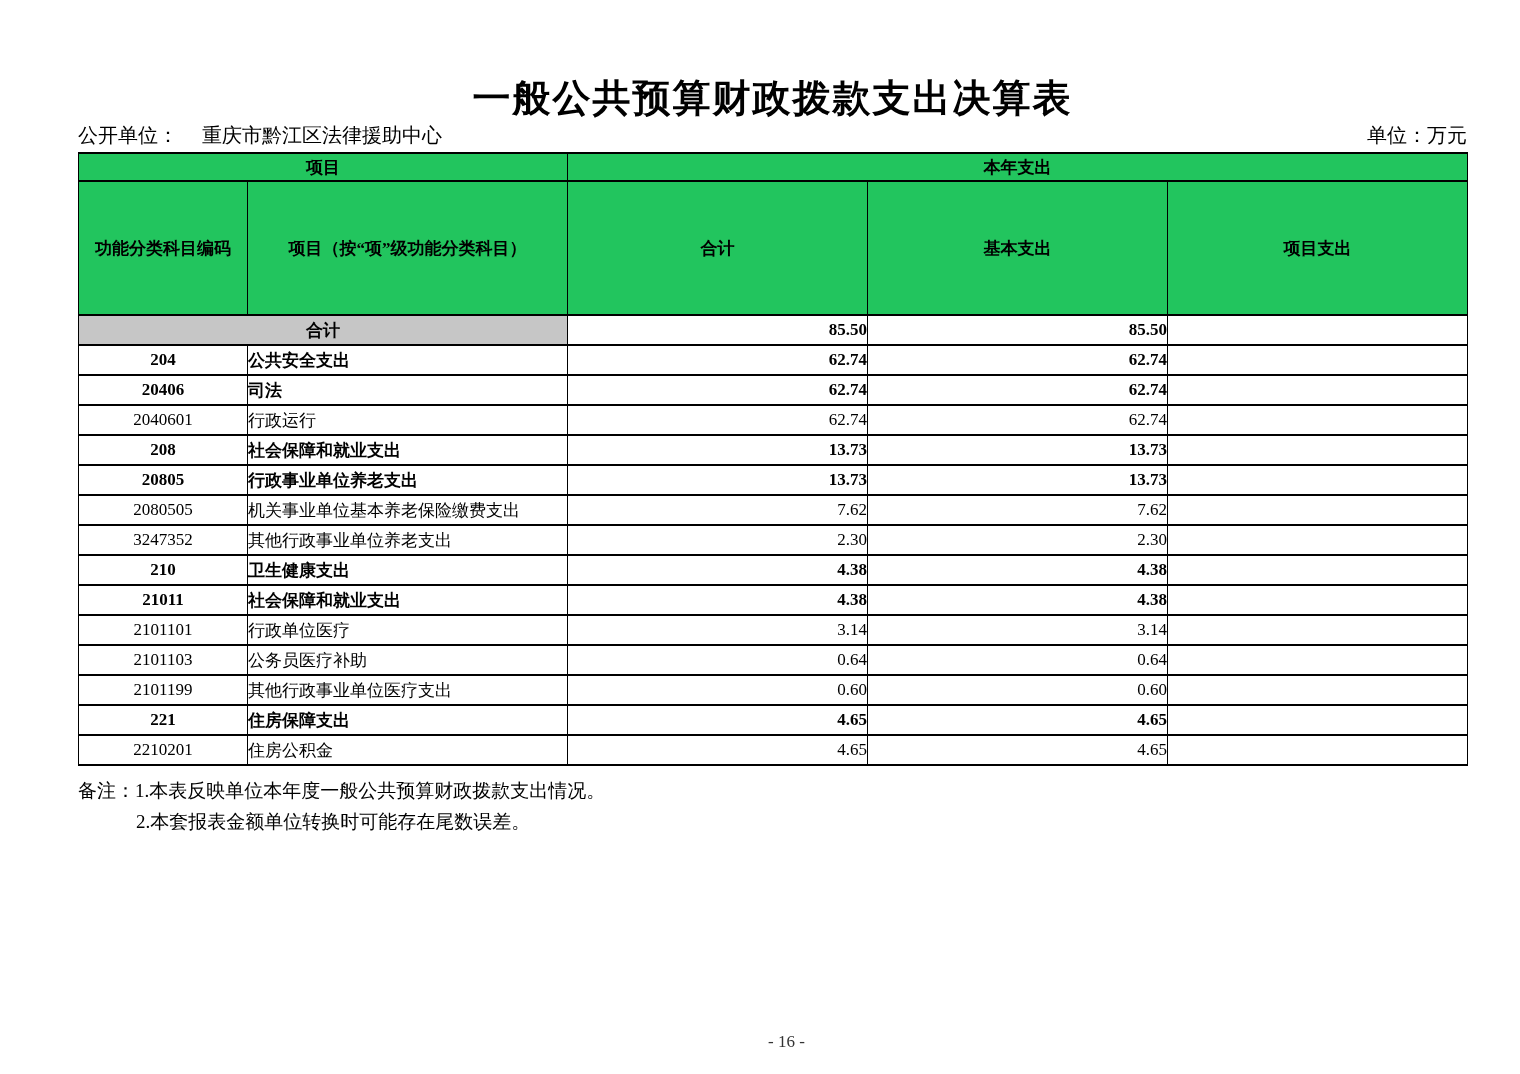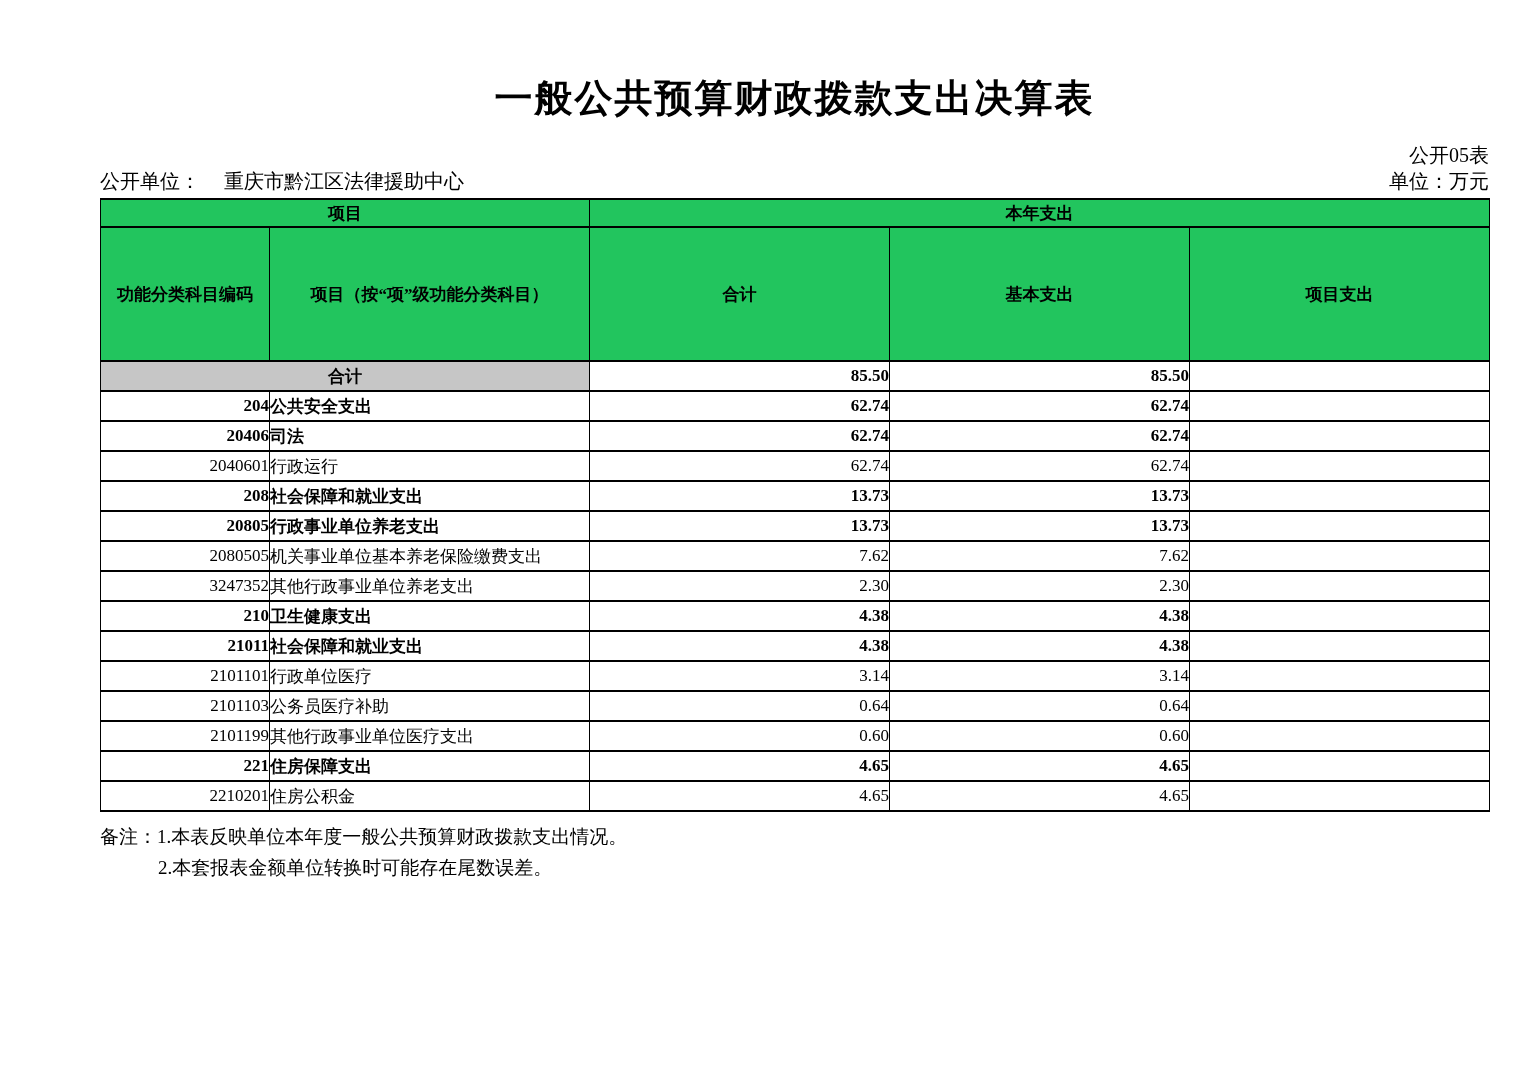--- a/index.html
+++ b/index.html
@@ -11,21 +11,21 @@
   }
   .page {
     position: relative;
     width: 1520px;
     height: 1074px;
     background: #ffffff;
     overflow: hidden;
   }
   .content {
     position: absolute;
-    left: 100px;
+    left: 78px;
     top: 0;
     width: 1389px;
   }
   .title {
     margin: 0;
     padding-top: 74px;
     text-align: center;
     font-size: 38px;
     font-weight: bold;
     letter-spacing: 2px;
@@ -63,21 +63,21 @@
     padding: 0;
   }
   table.budget thead th {
     background: #22c55e;
     font-weight: bold;
     text-align: center;
   }
   tr.hdr-group { height: 28px; }
   tr.hdr-cols { height: 134px; }
   tbody tr { height: 30px; }
-  td.code { text-align: right; padding-left: 4px; }
+  td.code { text-align: center; padding-left: 4px; }
   td.item { text-align: left; padding-left: 6px; }
   td.num  { text-align: right; padding-right: 12px; }
   tr.bold td { font-weight: bold; }
   td.total-label {
     background: #c6c6c6;
     text-align: center;
     font-weight: bold;
   }
   .notes {
     font-size: 19px;
@@ -96,21 +96,20 @@
   }
 </style>
 </head>
 <body>
 
 <div class="page">
   <div class="content">
 
     <h1 class="title">一般公共预算财政拨款支出决算表</h1>
 
-    <div class="table-code">公开05表</div>
 
     <div class="meta-row">
       <div>
         <span>公开单位：</span><span class="unit-name">重庆市黔江区法律援助中心</span>
       </div>
       <div>单位：万元</div>
     </div>
 
     <table class="budget">
       <colgroup>
@@ -245,13 +244,14 @@
       <div class="note-line1">
         <span>备注：</span><span>1.本表反映单位本年度一般公共预算财政拨款支出情况。</span>
       </div>
       <div class="note-line2">
         <span>2.本套报表金额单位转换时可能存在尾数误差。</span>
       </div>
     </div>
 
   </div>
 
+  <div class="page-number">- 16 -</div>
 </div>
 
 </body></html>

